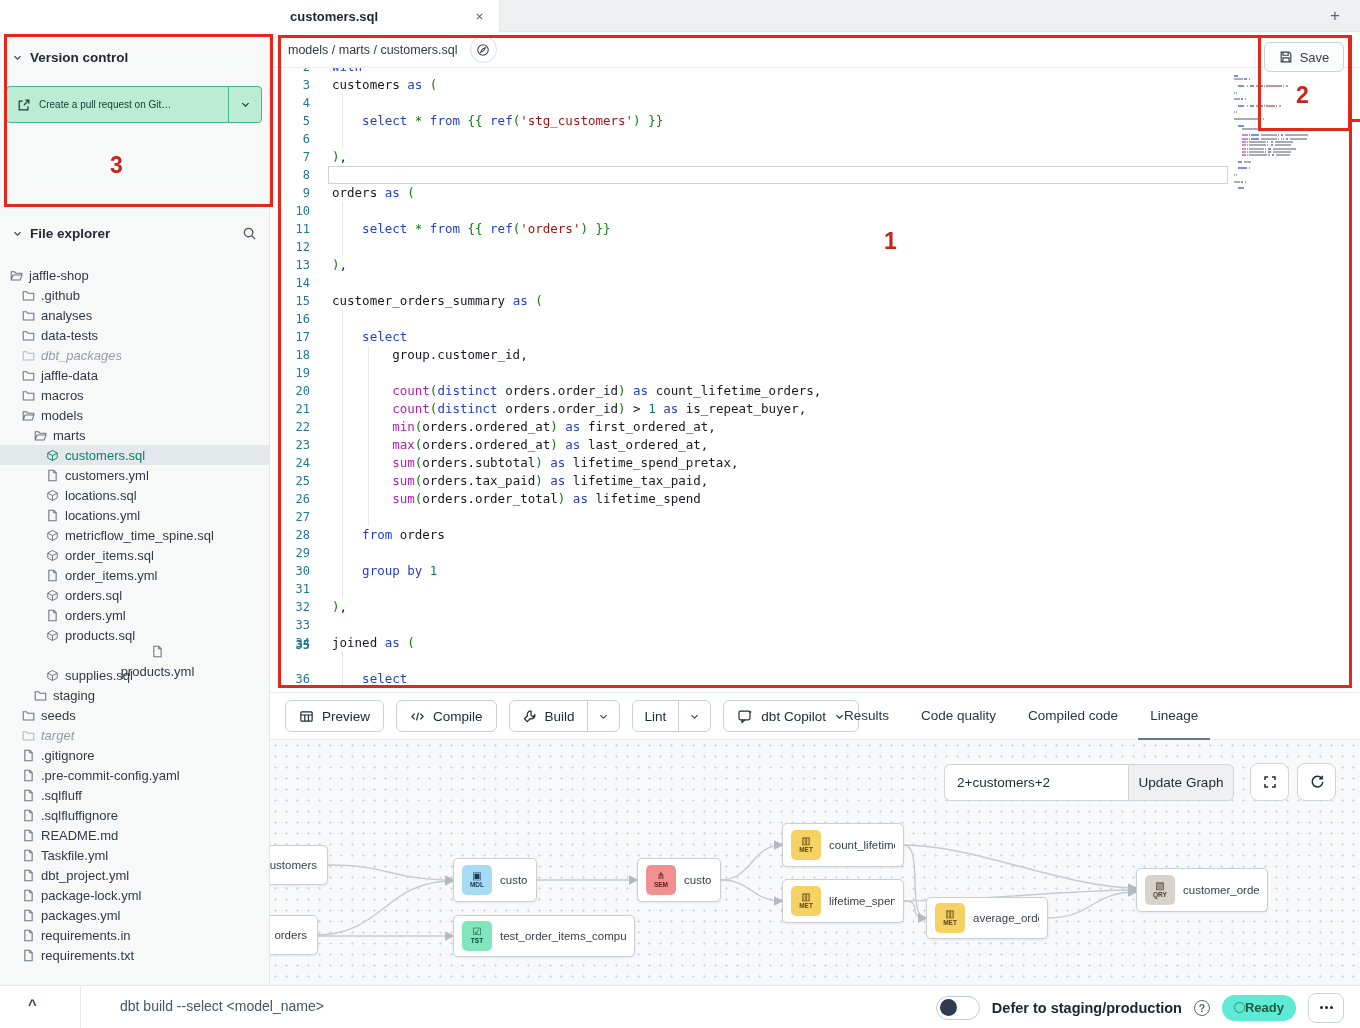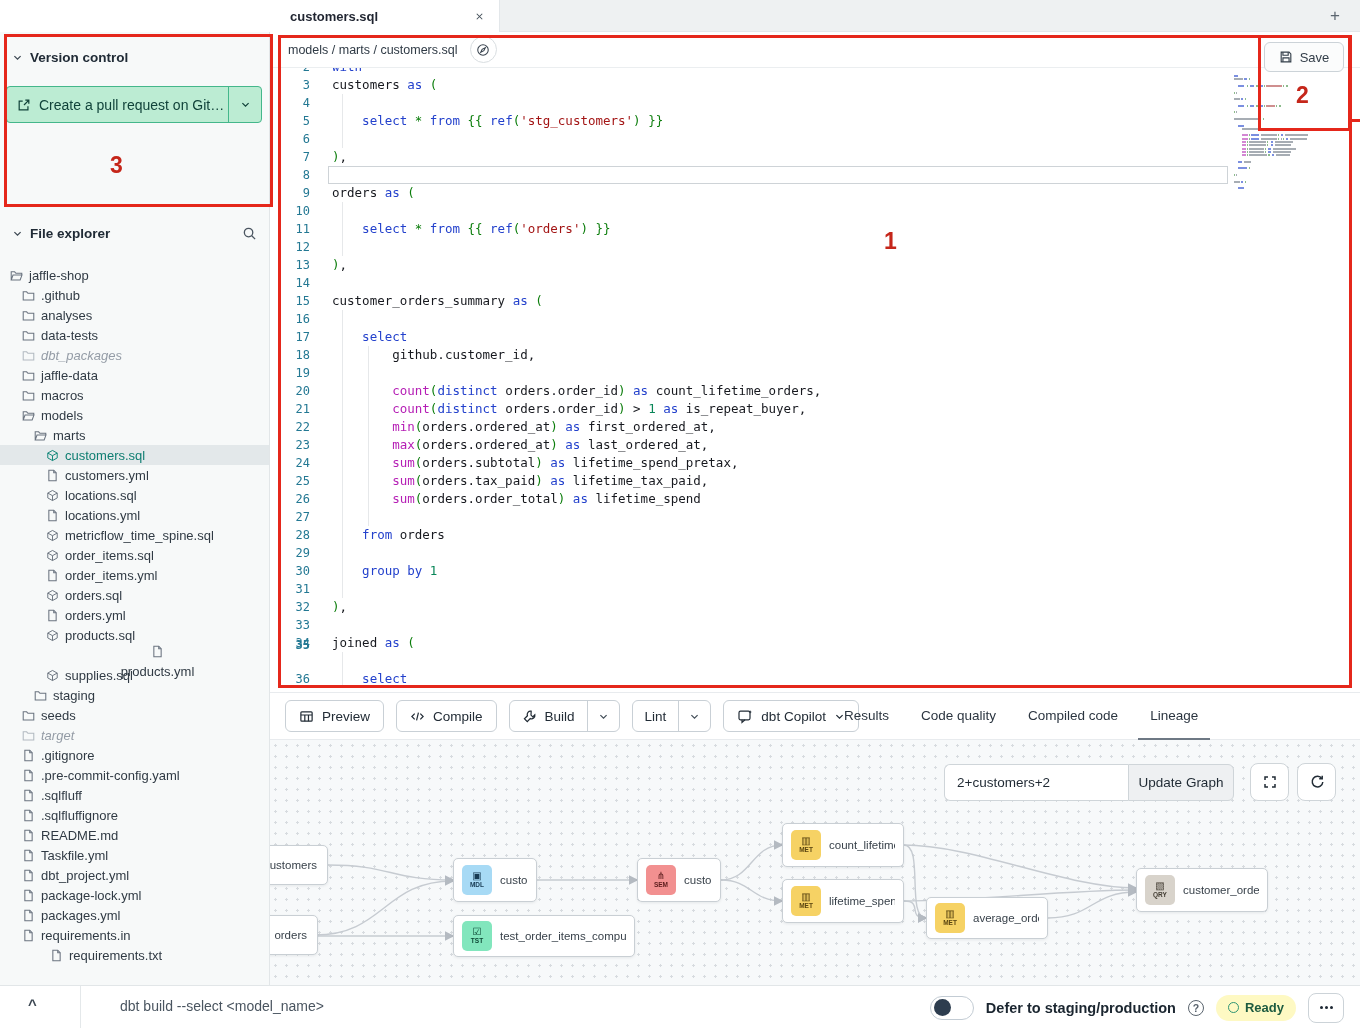--- a/index.html
+++ b/index.html
@@ -14,21 +14,21 @@
   .tab{position:absolute;left:0;top:0;width:230px;height:32px;background:#fff;border-right:1px solid #e3e7ea;display:flex;align-items:center;padding:0 14px 0 20px}
   .tab-title{font-size:13px;font-weight:600;color:#1f2430;flex:1}
   .plus-btn{position:absolute;right:14px;top:5px;font-size:17px;color:#5b6670;width:22px;height:22px;text-align:center;line-height:22px;cursor:pointer}
 
   
   .sidebar{position:absolute;left:0;top:32px;width:270px;height:953px;background:#f7f9f9;border-right:1px solid #e2e6e8;overflow:hidden}
   .sec-head{display:flex;align-items:center;gap:7px;font-size:13.5px;font-weight:700;color:#202b36;padding:0 12px}
   .vc-head{position:absolute;top:18px;left:0;right:12px}
   .fe-head{position:absolute;top:194px;left:0;right:0}
   .pr-btn{position:absolute;top:54px;left:6px;width:256px;height:37px;display:flex;background:#bcecd3;border:1px solid #44b78b;border-radius:4px;overflow:hidden;cursor:pointer}
-  .pr-main{flex:1;display:flex;align-items:center;gap:8px;padding:0 10px;font-size:14px;color:#11433a;white-space:nowrap;overflow:hidden}
+  .pr-main{flex:1;display:flex;align-items:center;gap:8px;padding:0 10px;font-size:10px;color:#11433a;white-space:nowrap;overflow:hidden}
   .pr-caret{width:33px;border-left:1px solid #44b78b;display:flex;align-items:center;justify-content:center;color:#11433a}
   .tree{position:absolute;top:233px;left:0;right:0}
   .trow{height:20px;display:flex;align-items:center;gap:6px;font-size:13px;color:#303a44;cursor:pointer;white-space:nowrap}
   .trow .ticon{color:#6b7480;display:flex}
   .trow.sel{background:#e3e8ea;color:#0e7d71}
   .trow.sel .ticon{color:#0e8577}
   .trow.muted{color:#949ca6;font-style:italic}
   .trow.muted .ticon{color:#b3bac1}
 
   
@@ -75,21 +75,21 @@
   
   .statusbar{position:absolute;left:0;bottom:0;width:1360px;height:43px;background:#fff;border-top:1px solid #e2e6e8}
   .chev-up{position:absolute;left:28px;top:10px;font-size:15px;color:#3c4752;font-weight:700;cursor:pointer}
   .sb-div{position:absolute;left:80px;top:0;bottom:0;width:1px;background:#e4e8ea}
   .sb-cmd{position:absolute;left:120px;top:12px;font-size:14px;color:#4a5560}
   .sb-right{position:absolute;right:16px;top:0;height:43px;display:flex;align-items:center;gap:12px}
   .toggle{width:44px;height:24px;border:1.5px solid #c3ccd4;border-radius:12px;background:#fff;position:relative;cursor:pointer}
   .toggle .knob{position:absolute;left:3px;top:2px;width:17px;height:17px;border-radius:50%;background:#2d3d4f}
   .defer-label{font-size:14.5px;font-weight:700;color:#1b2630}
   .qmark{width:16px;height:16px;border:1.2px solid #5a646e;border-radius:50%;font-size:10.5px;color:#5a646e;display:flex;align-items:center;justify-content:center;font-weight:700}
-  .ready-pill{height:26px;border-radius:13px;background:#fef9c3;display:flex;align-items:center;gap:6px;padding:0 12px;font-size:13px;font-weight:600;color:#1d5b40}
+  .ready-pill{height:26px;border-radius:13px;background:#5eead4;display:flex;align-items:center;padding:0 12px;font-size:13px;font-weight:600;color:#1d5b40}
   .ready-dot{width:11px;height:11px;border:1.5px solid #2f9573;border-radius:50%}
   .kebab{width:36px;height:30px;border:1px solid #ccd3d8;border-radius:8px;background:#fff;display:flex;align-items:center;justify-content:center;gap:2px;cursor:pointer}
   .kebab i{width:3px;height:3px;border-radius:50%;background:#1d2733}
 
   
   .anno{position:absolute;border:3px solid #e5271b;z-index:50;pointer-events:none}
   .anno-label{position:absolute;z-index:51;color:#c5261a;font-size:23px;font-weight:700;pointer-events:none}
   .anno-dash{position:absolute;background:#e5271b;z-index:51;pointer-events:none}
   svg.ic{display:block}
 </style>
@@ -437,21 +437,21 @@
         </div>
         <div class="trow" style="padding-left: 22px;">
           <span class="ticon">
             <svg class="ic" width="13" height="13" viewBox="0 0 16 16" fill="none" stroke="currentColor" stroke-width="1.3">
               <path d="M3.5 1.5h6l3 3v10h-9z"></path>
               <path d="M9.5 1.5v3h3"></path>
             </svg>
           </span>
           <span>requirements.in</span>
         </div>
-        <div class="trow" style="padding-left: 22px; margin-left: 28px;">
+        <div class="trow" style="padding-left: 22px;">
           <span class="ticon">
             <svg class="ic" width="13" height="13" viewBox="0 0 16 16" fill="none" stroke="currentColor" stroke-width="1.3">
               <path d="M3.5 1.5h6l3 3v10h-9z"></path>
               <path d="M9.5 1.5v3h3"></path>
             </svg>
           </span>
           <span>requirements.txt</span>
         </div>
       </div>
   </div>
@@ -547,21 +547,21 @@
           </div>
           <div class="guide" style="left: 72px; top: 260px;"></div>
           <div class="crow" style="top: 260px;">
             <span class="ln">17</span>
             <span class="ltext"><span class="tk-t">    </span><span class="tk-k">select</span></span>
           </div>
           <div class="guide" style="left: 72px; top: 278px;"></div>
           <div class="guide" style="left: 98px; top: 278px;"></div>
           <div class="crow" style="top: 278px;">
             <span class="ln">18</span>
-            <span class="ltext"><span class="tk-t">        github.customer_id,</span></span>
+            <span class="ltext"><span class="tk-t">        group.customer_id,</span></span>
           </div>
           <div class="guide" style="left: 72px; top: 296px;"></div>
           <div class="guide" style="left: 98px; top: 296px;"></div>
           <div class="crow" style="top: 296px;">
             <span class="ln">19</span>
             <span class="ltext"></span>
           </div>
           <div class="guide" style="left: 72px; top: 314px;"></div>
           <div class="guide" style="left: 98px; top: 314px;"></div>
           <div class="crow" style="top: 314px;">

